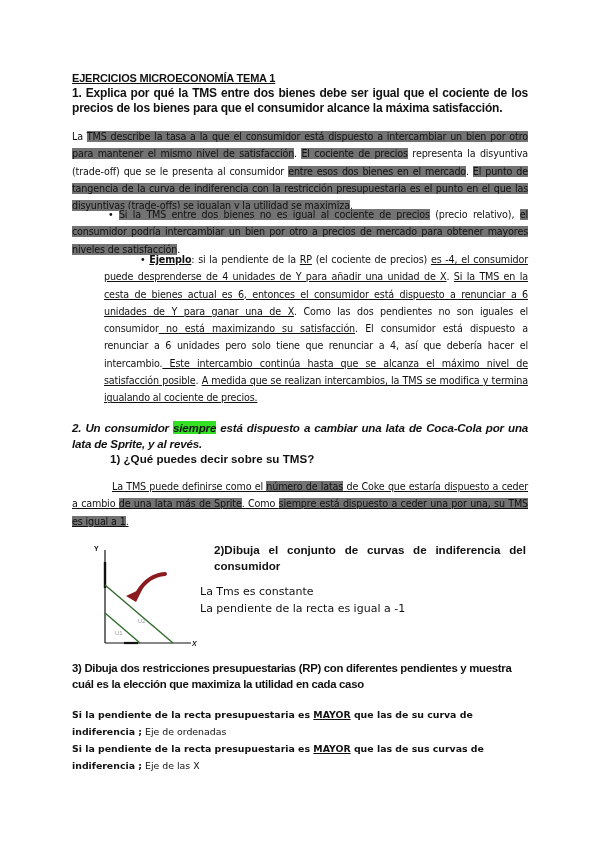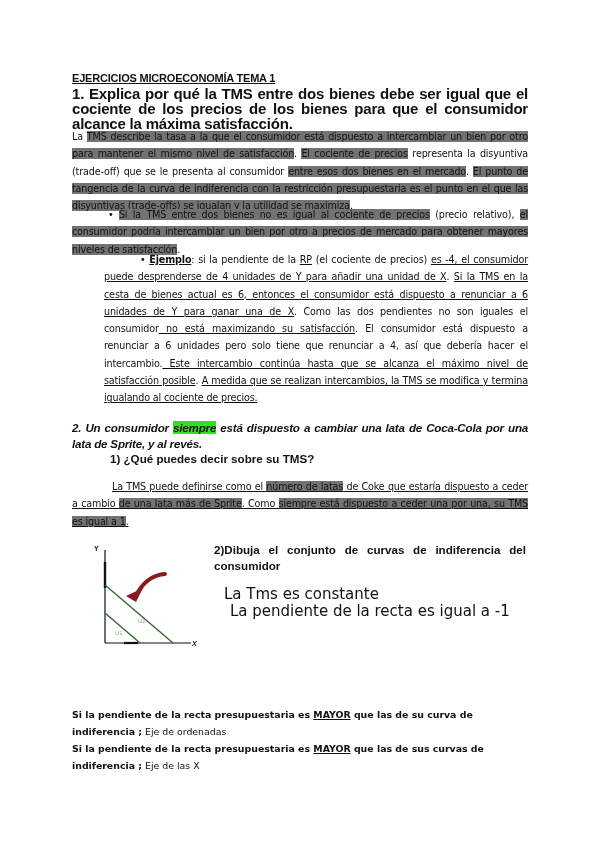--- a/index.html
+++ b/index.html
@@ -1,32 +1,32 @@
 <!DOCTYPE html>
 <html><head>
 <meta charset="utf-8">
 <style>
   html, body { margin:0; padding:0; background:#ffffff; }
   body { width:600px; height:848px; position:relative; overflow:hidden; color:#111; }
   .page { position:absolute; left:0; top:0; width:600px; height:848px; }
   .sans { font-family: "Liberation Sans", sans-serif; }
   .hum { font-family: "DejaVu Sans", sans-serif; }
   .title { position:absolute; left:72px; top:72px; font-size:11px; font-weight:bold; text-decoration:underline; letter-spacing:-0.2px; }
-  .q1 { position:absolute; left:72px; top:86px; width:456px; font-size:15px; font-weight:bold; line-height:15px; text-align:justify; letter-spacing:-0.2px; }
+  .q1 { position:absolute; left:72px; top:86px; width:456px; font-size:12px; font-weight:bold; line-height:15px; text-align:justify; letter-spacing:-0.2px; }
   .para { position:absolute; left:72px; width:456px; font-size:9.6px; line-height:17.3px; text-align:justify; letter-spacing:-0.15px; }
   .hl { background:#737373; }
   .hlstrong { background:#33e023; }
   .u { text-decoration:underline; }
   .b { font-weight:bold; }
   .ex { left:104px; width:424px; }
   .q2 { position:absolute; left:72px; top:420px; width:456px; font-size:11.6px; font-weight:bold; line-height:16px; text-align:justify; letter-spacing:-0.2px;font-style:italic; }
   .q2sub { position:absolute; left:110px; top:452px; font-size:11.6px; font-weight:bold; }
   .diagram { position:absolute; left:88px; top:544px; width:115px; height:106px; }
   .q22 { position:absolute; left:214px; top:542px; width:312px; font-size:11.6px; font-weight:bold; line-height:16px; text-align:justify; }
-  .small { position:absolute; left:224px; font-size:15px; }
+  .small { position:absolute; left:200px; font-size:11px; }
   .q3 { position:absolute; left:72px; top:660px; width:460px; font-size:11.4px; font-weight:bold; line-height:16px; letter-spacing:-0.3px; }
   .fin { position:absolute; left:72px; top:706px; width:460px; font-size:9.4px; line-height:17px; }
 </style>
 </head>
 <body>
 
 <div class="page">
 
   <div class="title sans">EJERCICIOS MICROECONOMÍA TEMA 1</div>
 
@@ -71,22 +71,23 @@
       <polygon points="38,52 55,44 48,58" fill="#8b1a1f"></polygon>
     </svg>
     <span style="position:absolute; left:6px; top:1px; font-size:7px; font-weight:bold;" class="sans">Y</span>
     <span style="position:absolute; left:104px; top:96px; font-size:7px; font-style:italic; font-weight:bold;" class="sans">X</span>
     <span style="position:absolute; left:50px; top:74px; font-size:6px; color:#999;" class="sans">U2</span>
     <span style="position:absolute; left:27px; top:86px; font-size:6px; color:#999;" class="sans">U1</span>
   </div>
 
   <div class="q22 sans">2)Dibuja el conjunto de curvas de indiferencia del consumidor</div>
   <div class="small hum" style="top:585px;">La Tms es constante</div>
-  <div class="small hum" style="top:602px;margin-left:6px;">La pendiente de la recta es igual a -1</div>
+  <div class="small hum" style="top:602px;">La pendiente de la recta es igual a -1</div>
 
+  <div class="q3 sans">3) Dibuja dos restricciones presupuestarias (RP) con diferentes pendientes y muestra cuál es la elección que maximiza la utilidad en cada caso</div>
 
   <div class="fin hum">
     <div>
       <span class="b">Si la pendiente de la recta presupuestaria es </span><span class="b u">MAYOR</span><span class="b"> que las de su curva de indiferencia ;</span><span> Eje de ordenadas</span>
     </div>
     <div>
       <span class="b">Si la pendiente de la recta presupuestaria es </span><span class="b u">MAYOR</span><span class="b"> que las de sus curvas de indiferencia ;</span><span> Eje de las X</span>
     </div>
   </div>
 

